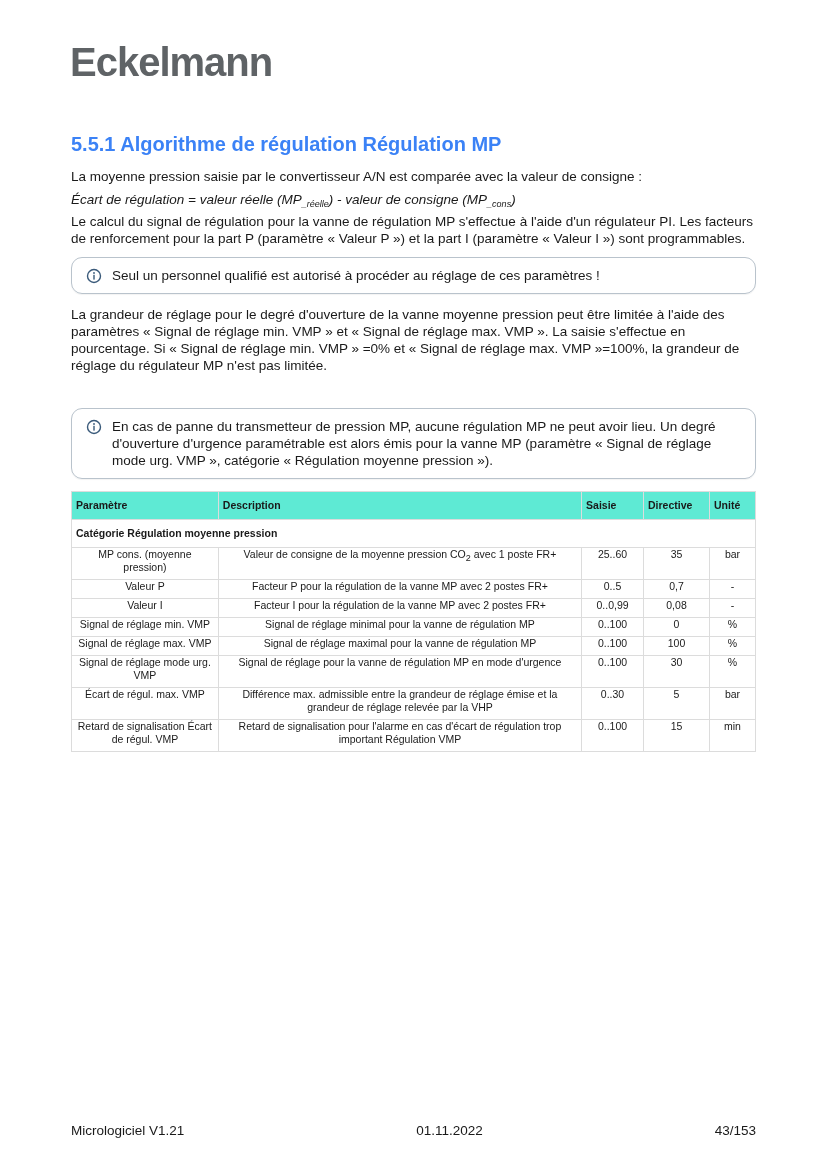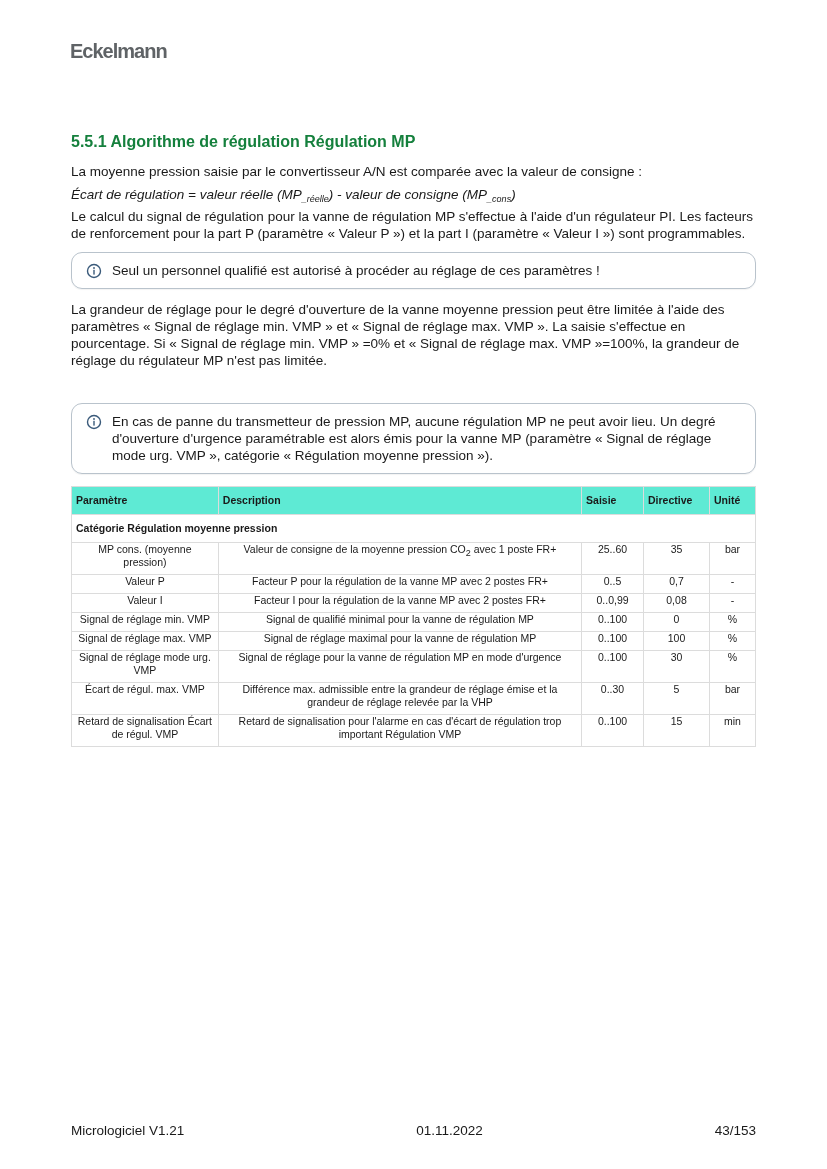--- a/index.html
+++ b/index.html
@@ -1,19 +1,19 @@
 <!DOCTYPE html>
 <html><head>
 <meta charset="utf-8">
 <style>
   html, body { margin:0; padding:0; background:#ffffff; }
   body { width:827px; height:1169px; position:relative; font-family:"Liberation Sans", sans-serif; color:#1a1a1a; overflow:hidden; }
-  .logo { position:absolute; left:70px; top:40px; font-family:"Liberation Sans", sans-serif; font-weight:bold; font-size:20px; letter-spacing:-1px; color:#5f6366; }
+  .logo { position:absolute; left:70px; top:40px; font-family:"Liberation Sans", sans-serif; font-weight:bold; font-size:40px; letter-spacing:-1px; color:#5f6366; }
   .content { position:absolute; left:71px; top:133px; width:685px; }
-  h2 { font-size:16px; font-weight:bold; margin:0 0 12px 0; color:#15803d; }
+  h2 { font-size:20px; font-weight:bold; margin:0 0 12px 0; color:#3b82f6; }
   p { font-size:13.5px; line-height:17px; margin:0 0 6px 0; }
   p.formula { font-style:italic; margin-bottom:5px; }
   sub { font-size:9px; vertical-align:-3px; line-height:0; }
   .note { border:1.5px solid #b9c3cc; border-radius:11px; padding:9px 12px 9px 12px; margin:10px 0 12px 0; display:flex; align-items:flex-start; box-shadow:0 1px 1px rgba(0,0,0,0.05); }
   .note .ico { flex:0 0 auto; width:16px; height:16px; margin:1px 10px 0 2px; }
   .note .txt { font-size:13.5px; line-height:17px; }
   .spacer { height:18px; }
   table { border-collapse:collapse; width:685px; font-size:10.5px; margin-top:6px; }
   th, td { border:1px solid #dcdcdc; text-align:left; vertical-align:top; padding:5px 4px 5px 4px; line-height:13px; }
   th { background:#5eead4; font-weight:bold; padding-top:7px; padding-bottom:7px; }
@@ -91,21 +91,21 @@
       </tr>
       <tr class="row">
         <td>Valeur I</td>
         <td>Facteur I pour la régulation de la vanne MP avec 2 postes FR+</td>
         <td>0..0,99</td>
         <td>0,08</td>
         <td>-</td>
       </tr>
       <tr class="row">
         <td>Signal de réglage min. VMP</td>
-        <td>Signal de qualifié minimal pour la vanne de régulation MP</td>
+        <td>Signal de réglage minimal pour la vanne de régulation MP</td>
         <td>0..100</td>
         <td>0</td>
         <td>%</td>
       </tr>
       <tr class="row">
         <td>Signal de réglage max. VMP</td>
         <td>Signal de réglage maximal pour la vanne de régulation MP</td>
         <td>0..100</td>
         <td>100</td>
         <td>%</td>

